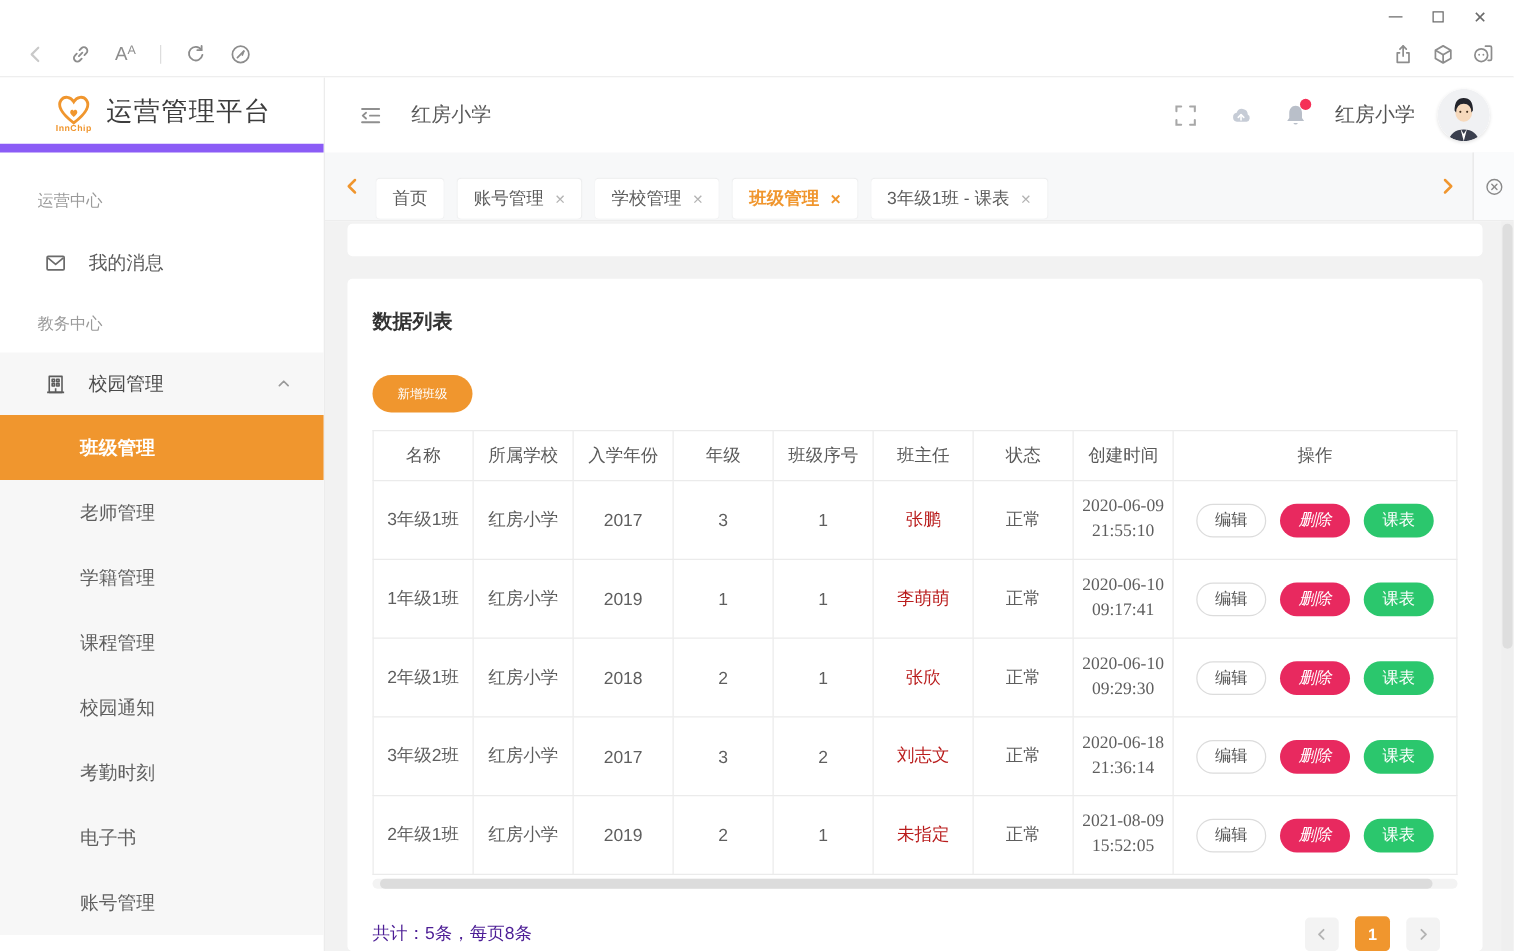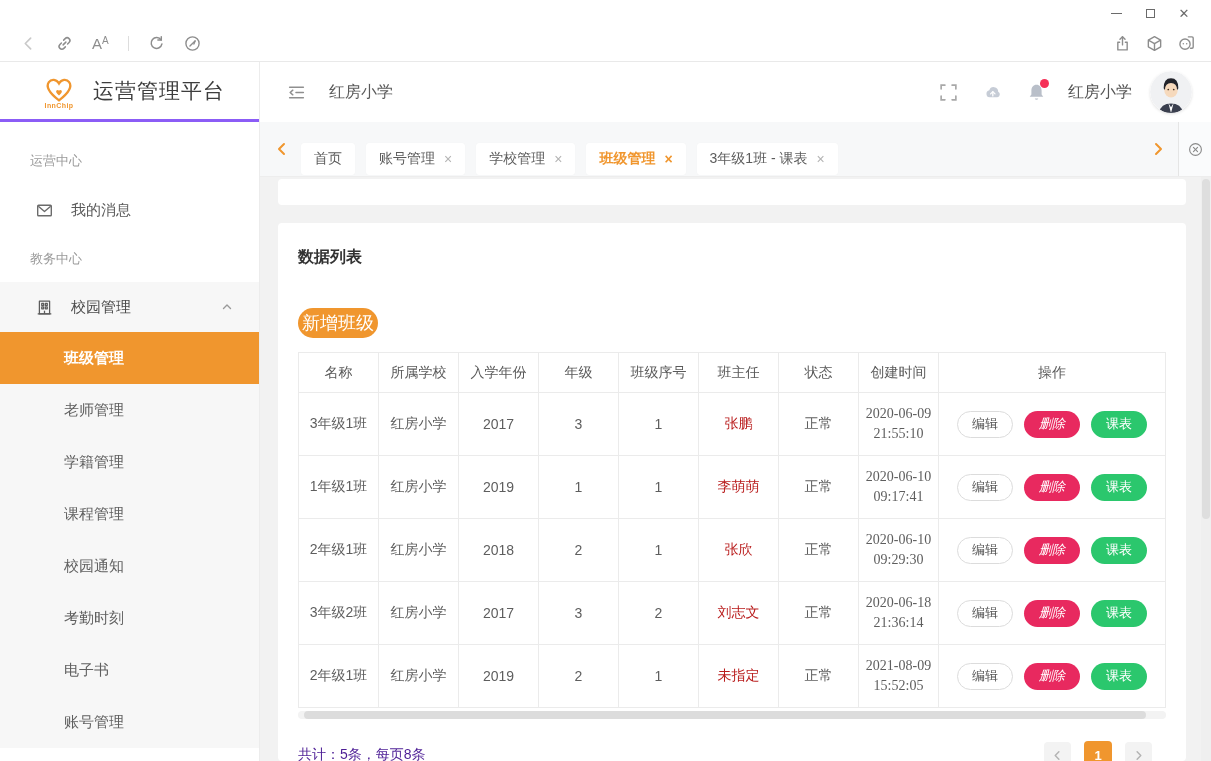--- a/index.html
+++ b/index.html
@@ -24,21 +24,21 @@
   .vdiv { width:1px; height:15px; background:#ddd; }
   .aa { color:#8d8d8d; display:flex; align-items:flex-start; font-weight:400; }
   .aa .big { font-size:15px; line-height:15px; }
   .aa .small { font-size:10px; line-height:10px; }
 
   
   .app { flex:1; display:flex; min-height:0; }
 
   
   .sidebar { width:260px; flex:none; background:#fff; border-right:1px solid #ececec; display:flex; flex-direction:column; overflow:hidden; }
-  .logo { height:60px; flex:none; display:flex; align-items:center; padding-left:41px; border-bottom:3px solid #8b5cf6;gap:8px; }
+  .logo { height:60px; flex:none; display:flex; align-items:center; padding-left:41px; border-bottom:7px solid #8b5cf6; }
   .logo-mark { display:flex; flex-direction:column; align-items:center; }
   .logo-mark svg { width:36px; height:30px; }
   .logo-sub { font-size:7px; font-weight:bold; color:#f0962e; letter-spacing:.4px; margin-top:-1px; }
   .logo-title { font-size:21px; color:#3d3d3d; margin-left:8px; letter-spacing:1px; }
   .side-label { color:#9a9a9a; font-size:13px; padding-left:30px; height:22px; line-height:22px; }
   .side-label.first { margin-top:28px; }
   .side-label.second { margin-top:16px; }
   .menu-item { height:44px; margin-top:16px; display:flex; align-items:center; padding-left:36px; font-size:15px; color:#595959; cursor:pointer; }
   .menu-item svg { width:17px; height:17px; margin-right:18px; color:#6b6b6b; }
   .menu-group { margin-top:12px; background:#f7f7f7; }
@@ -74,21 +74,21 @@
   .tab-closeall { width:33px; align-self:stretch; border-left:1px solid #e5e5e5; background:#fafbfc; display:flex; align-items:center; justify-content:center; color:#8a8a8a; cursor:pointer; }
   .tab-closeall svg { width:15px; height:15px; }
 
   
   .content { flex:1; background:#f2f2f2; padding:2px 25px 0 18px; position:relative; min-height:0; }
   .vscroll { position:absolute; right:0; top:0; width:10px; height:100%; background:#efefef; }
   .vscroll .thumb { position:absolute; top:2px; left:1px; width:8px; height:340px; border-radius:4px; background:#dedede; }
   .partial-card { height:26px; background:#fff; border-radius:4px; margin-bottom:18px; }
   .card { background:#fff; border-radius:4px; height:538px; padding:24px 20px 0 20px; overflow:hidden; }
   .list-title { font-size:16px; font-weight:bold; color:#333; }
-  .add-btn { margin-top:40px; width:80px; height:30px; border:none; border-radius:15px; background:#f0962e; color:#fff; font-size:18px; cursor:pointer; display:block; font-family:inherit;text-align:center; }
+  .add-btn { margin-top:32px; width:80px; height:30px; border:none; border-radius:15px; background:#f0962e; color:#fff; font-size:10px; cursor:pointer; display:block; font-family:inherit;text-align:center; }
 
   table.data { margin-top:14px; width:868px; border-collapse:collapse; table-layout:fixed; }
   table.data th, table.data td { border:1px solid #ebebeb; text-align:center; font-size:14px; color:#5e5e5e; font-weight:normal; padding:0 6px; }
   table.data th { height:40px; color:#5a5a5a; }
   table.data td { height:63px; }
   td.created { word-break:break-all; line-height:20px; padding:0 5px;font-family:Liberation Serif, serif; }
   a.teacher-link { color:#b91c1c; text-decoration:none; cursor:pointer; }
   .actions { display:flex; align-items:center; justify-content:center; gap:11px; }
   .pill { height:27px; min-width:56px; border-radius:14px; font-size:13px; cursor:pointer; font-family:inherit; display:inline-flex; align-items:center; justify-content:center; padding:0 13px; }
   .pill.edit { background:#fff; border:1px solid #dcdcdc; color:#555; }

